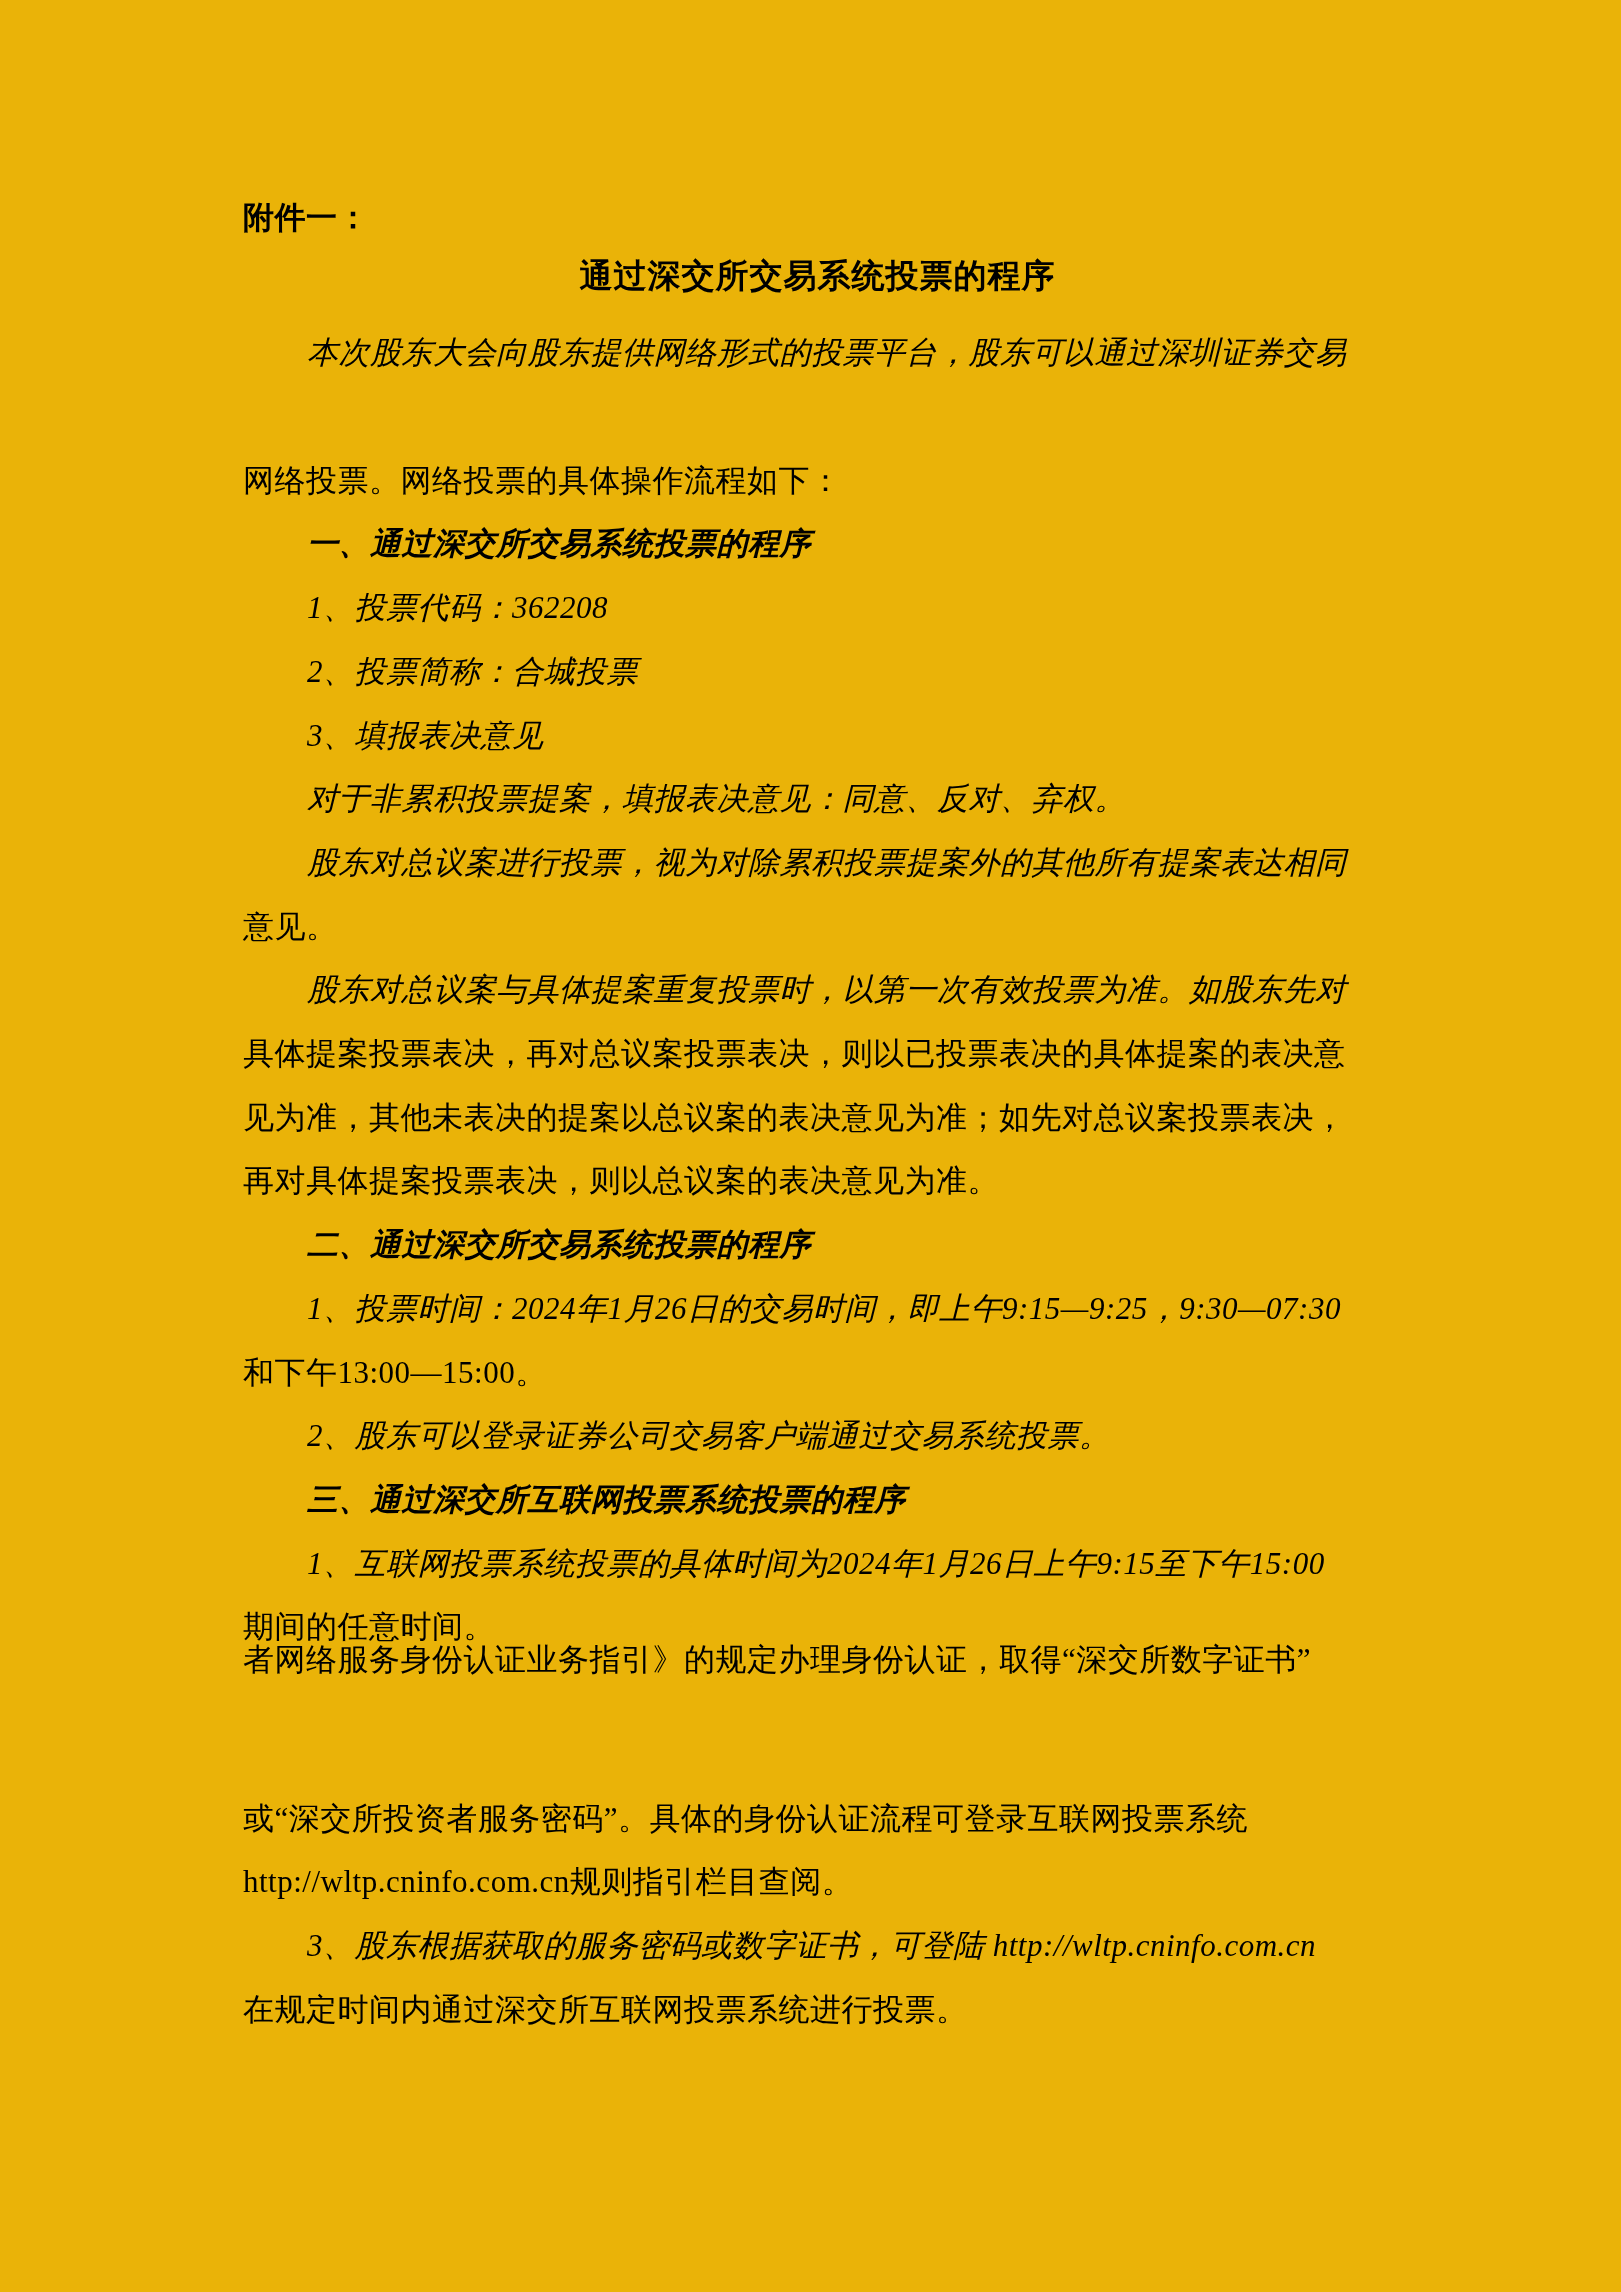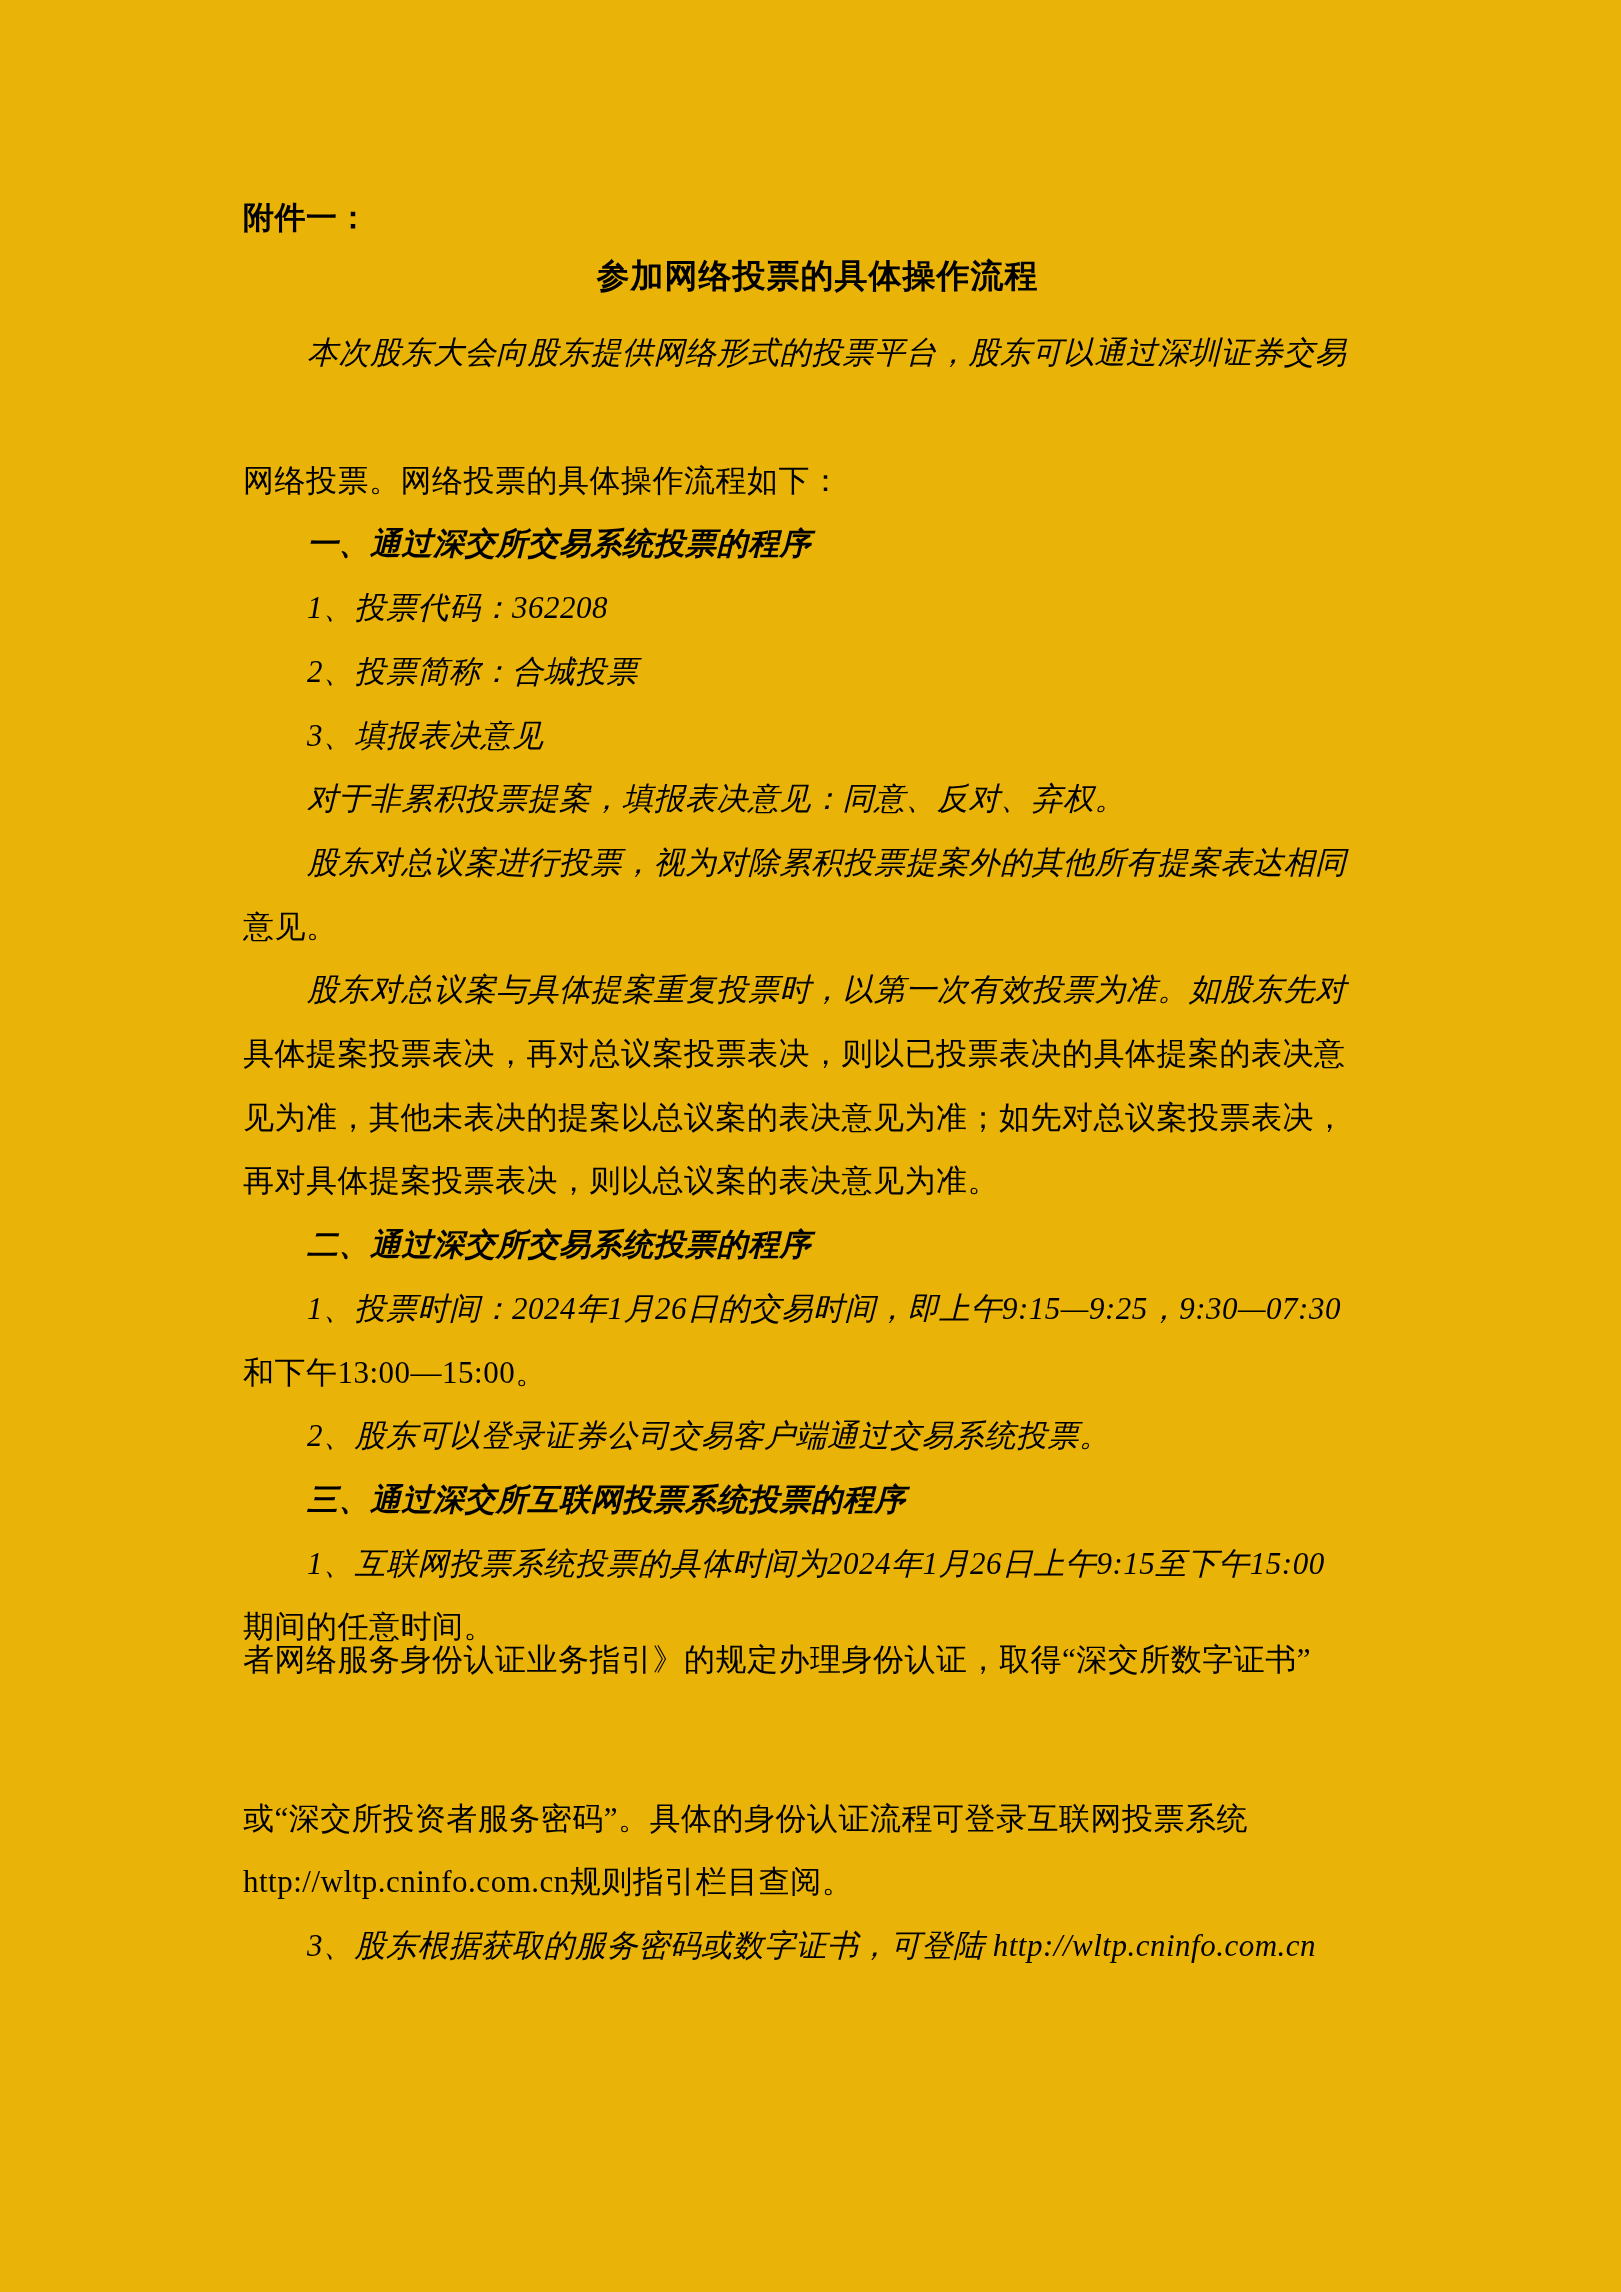--- a/index.html
+++ b/index.html
@@ -31,21 +31,21 @@
     letter-spacing:1px;
     white-space:normal;
   }
 </style>
 </head>
 <body>
 
 <div class="page">
 
   <div class="ln bold" style="top:198px">附件一：</div>
-  <div class="ln title" style="top:257px">参加网络投票的具体操作流程</div>
+  <div class="ln title" style="top:257px">通过深交所交易系统投票的程序</div>
 
   <div class="ln ind" style="top:333px">本次股东大会向股东提供网络形式的投票平台，股东可以通过深圳证券交易</div>
   <div class="ln" style="top:461px">网络投票。网络投票的具体操作流程如下：</div>
 
   <div class="ln ind bold" style="top:524px">一、通过深交所交易系统投票的程序</div>
   <div class="ln ind" style="top:588px">1、投票代码：362208</div>
   <div class="ln ind" style="top:652px">2、投票简称：合城投票</div>
   <div class="ln ind" style="top:716px">3、填报表决意见</div>
   <div class="ln ind" style="top:779px">对于非累积投票提案，填报表决意见：同意、反对、弃权。</div>
   <div class="ln ind" style="top:843px">股东对总议案进行投票，视为对除累积投票提案外的其他所有提案表达相同</div>
@@ -60,15 +60,16 @@
   <div class="ln" style="top:1353px">和下午13:00—15:00。</div>
   <div class="ln ind" style="top:1416px">2、股东可以登录证券公司交易客户端通过交易系统投票。</div>
 
   <div class="ln ind bold" style="top:1480px">三、通过深交所互联网投票系统投票的程序</div>
   <div class="ln ind" style="top:1544px">1、互联网投票系统投票的具体时间为2024年1月26日上午9:15至下午15:00</div>
   <div class="ln" style="top:1607px">期间的任意时间。</div>
   <div class="ln" style="top:1640px">者网络服务身份认证业务指引》的规定办理身份认证，取得“深交所数字证书”</div>
   <div class="ln" style="top:1799px">或“深交所投资者服务密码”。具体的身份认证流程可登录互联网投票系统</div>
   <div class="ln" style="top:1862px">http://wltp.cninfo.com.cn规则指引栏目查阅。</div>
   <div class="ln ind" style="top:1926px">3、股东根据获取的服务密码或数字证书，可登陆 http://wltp.cninfo.com.cn</div>
+  <div class="ln" style="top:1990px">在规定时间内通过深交所互联网投票系统进行投票。</div>
 
 </div>
 
 
 </body></html>

